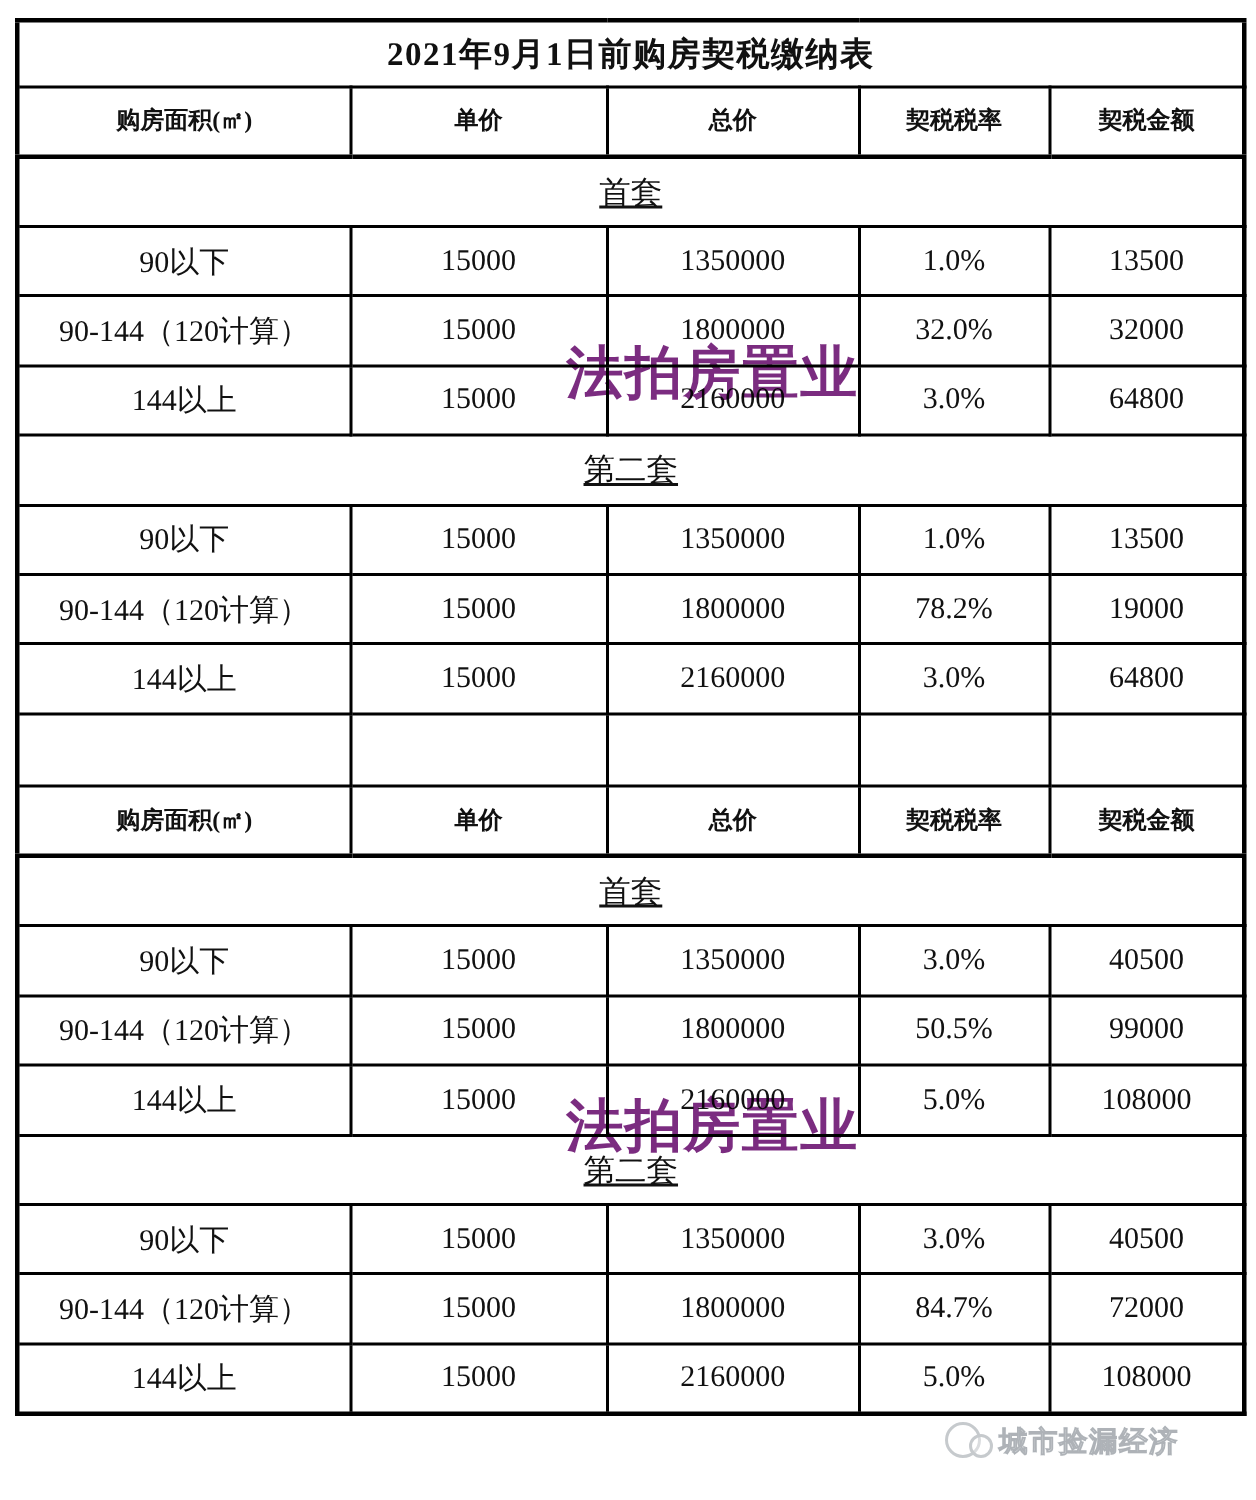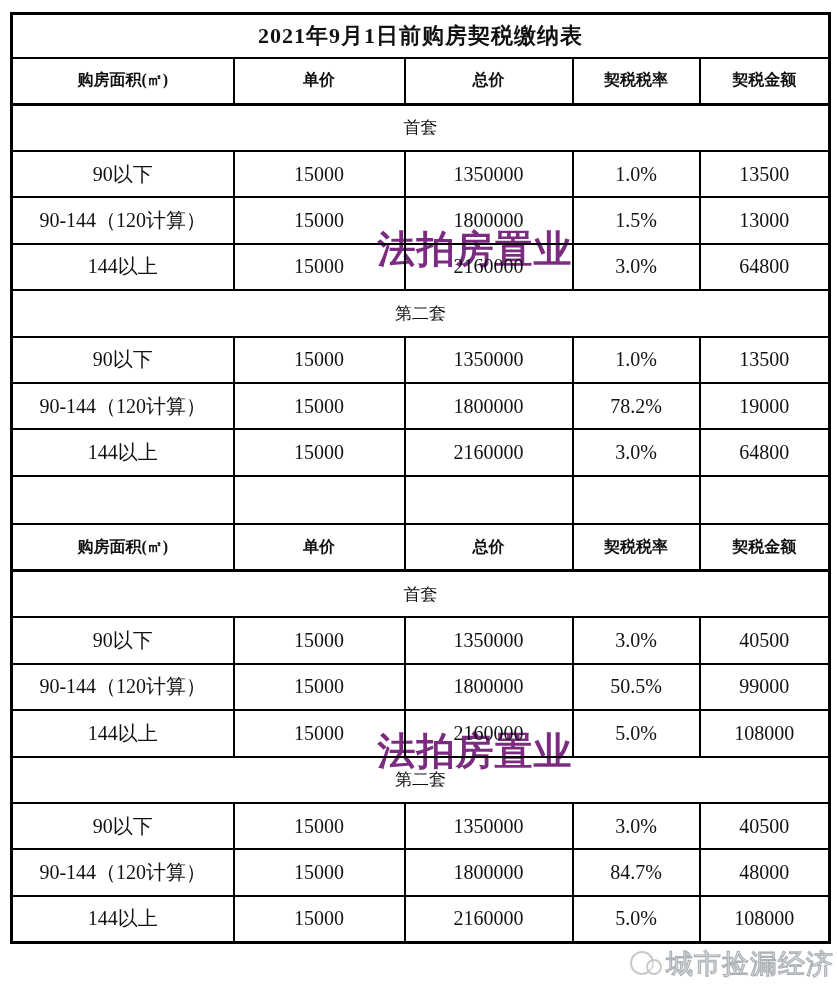--- a/index.html
+++ b/index.html
@@ -37,21 +37,21 @@
   td.title-cell {
     font-size: 22px;
     font-weight: 700;
     letter-spacing: 1px;
   }
   th.col-header {
     font-size: 16px;
     font-weight: 700;
     border-bottom-width: 3px;
   }
-  td.section-cell { font-size: 17px; font-weight: 400; }
+  td.section-cell { font-size: 21px; font-weight: 400; text-decoration: underline; }
   td.data-cell { font-size: 20px; font-weight: 400; }
   tr.empty-row { height: 48px; }
   tr.title-row td { border-top-width: 3px; }
 
   .red-watermark {
     position: absolute;
     left: 374px;
     width: 202px;
     text-align: center;
     font-size: 38px;
@@ -86,21 +86,21 @@
   .gray-watermark .logo .c1,
   .gray-watermark .logo .c2 {
     position: absolute;
     border-radius: 50%;
     border: 2px solid #b9bdc1;
     background: rgba(255,255,255,0.35);
   }
   .gray-watermark .logo .c1 { width: 24px; height: 24px; left: 0; top: 2px; }
   .gray-watermark .logo .c2 { width: 16px; height: 16px; left: 16px; top: 10px; }
   .gray-watermark .wm-text {
-    font-size: 27px;
+    font-size: 19px;
     letter-spacing: 1px;
     color: #e3e5e7;
     -webkit-text-stroke: 1.2px #9aa0a6;
     text-shadow: 0 0 1px #aab0b5;
     font-weight: 400;
     white-space: nowrap;
     font-family: "Liberation Serif", "DejaVu Serif", serif;
   }
 </style>
 </head>
@@ -135,22 +135,22 @@
       <td class="data-cell">90以下</td>
       <td class="data-cell">15000</td>
       <td class="data-cell">1350000</td>
       <td class="data-cell">1.0%</td>
       <td class="data-cell">13500</td>
     </tr>
     <tr>
       <td class="data-cell">90-144（120计算）</td>
       <td class="data-cell">15000</td>
       <td class="data-cell">1800000</td>
-      <td class="data-cell">1.5%</td>
-      <td class="data-cell">13000</td>
+      <td class="data-cell">32.0%</td>
+      <td class="data-cell">32000</td>
     </tr>
     <tr>
       <td class="data-cell">144以上</td>
       <td class="data-cell">15000</td>
       <td class="data-cell">2160000</td>
       <td class="data-cell">3.0%</td>
       <td class="data-cell">64800</td>
     </tr>
     <tr>
       <td class="section-cell" colspan="5">第二套</td>
@@ -223,21 +223,21 @@
       <td class="data-cell">15000</td>
       <td class="data-cell">1350000</td>
       <td class="data-cell">3.0%</td>
       <td class="data-cell">40500</td>
     </tr>
     <tr>
       <td class="data-cell">90-144（120计算）</td>
       <td class="data-cell">15000</td>
       <td class="data-cell">1800000</td>
       <td class="data-cell">84.7%</td>
-      <td class="data-cell">48000</td>
+      <td class="data-cell">72000</td>
     </tr>
     <tr>
       <td class="data-cell">144以上</td>
       <td class="data-cell">15000</td>
       <td class="data-cell">2160000</td>
       <td class="data-cell">5.0%</td>
       <td class="data-cell">108000</td>
     </tr>
   </tbody>
     </table>

